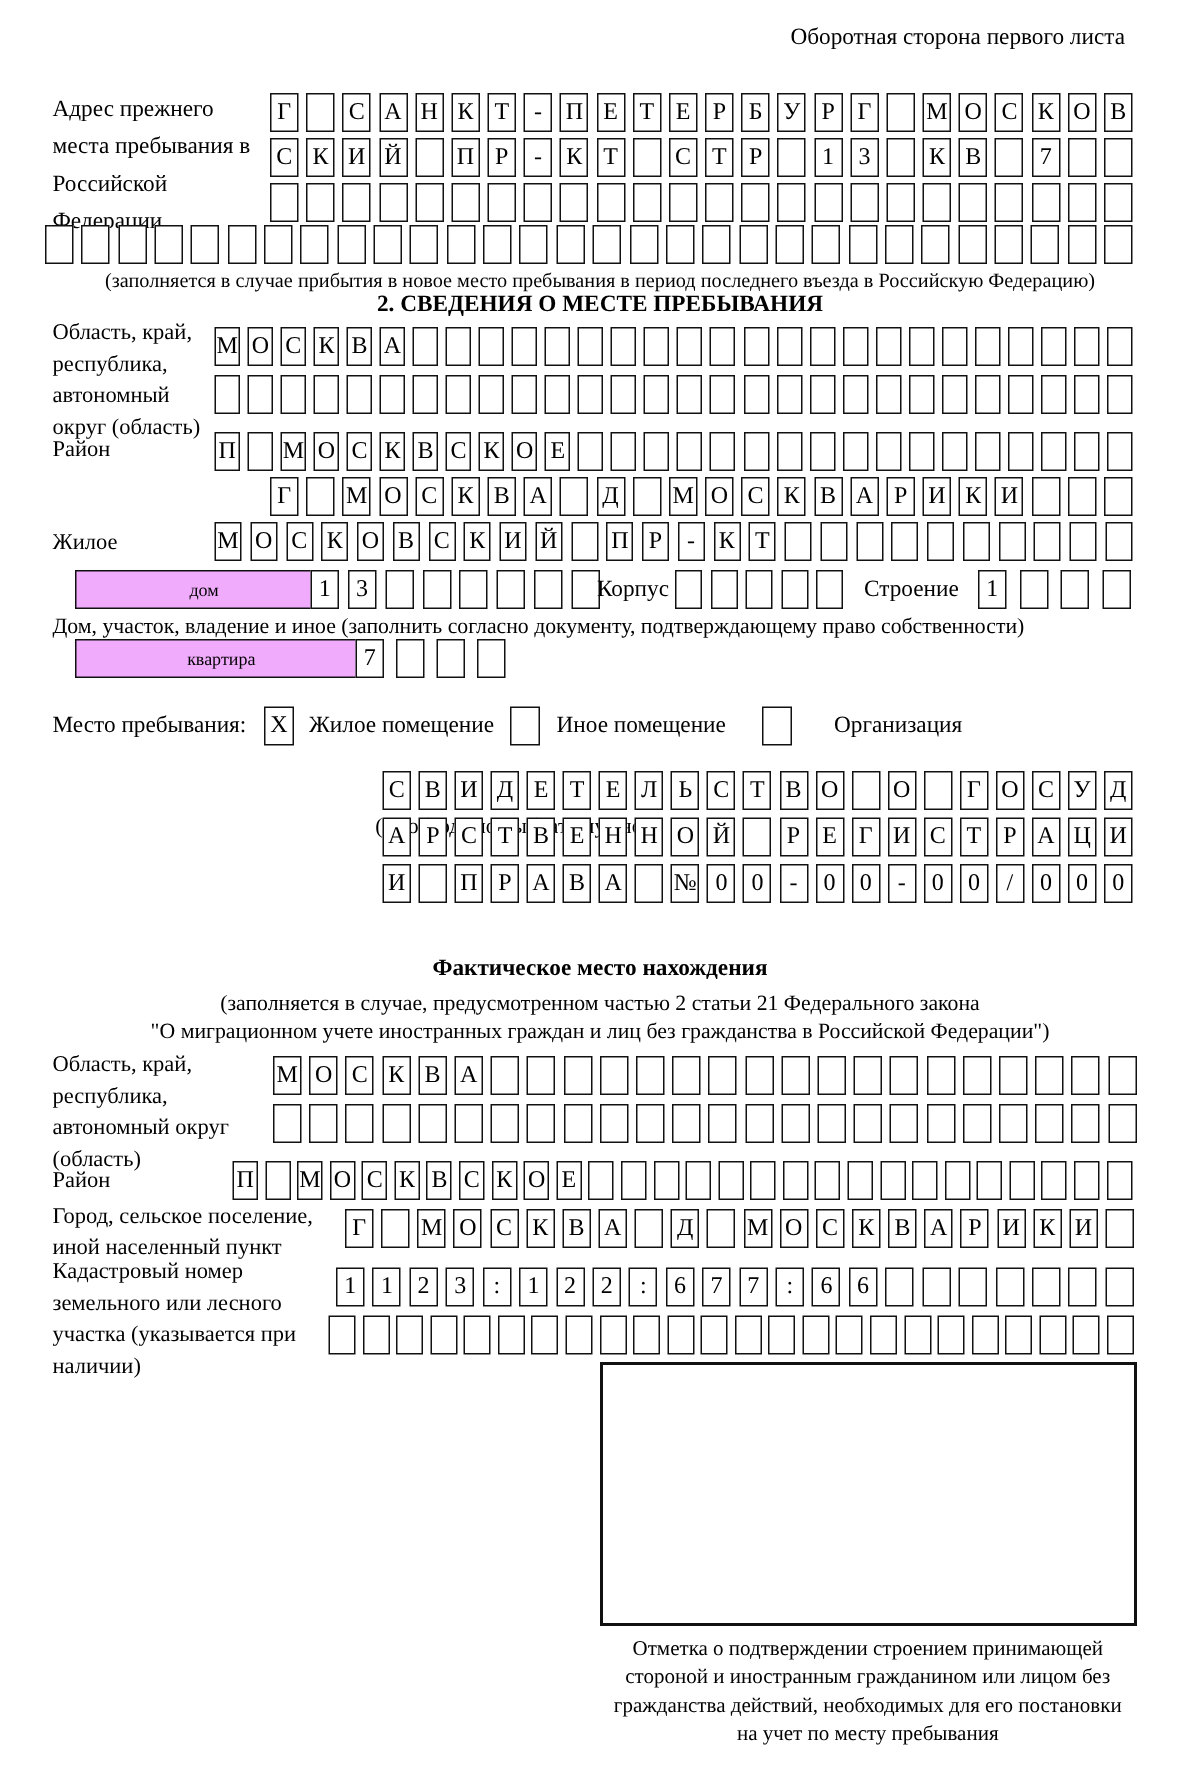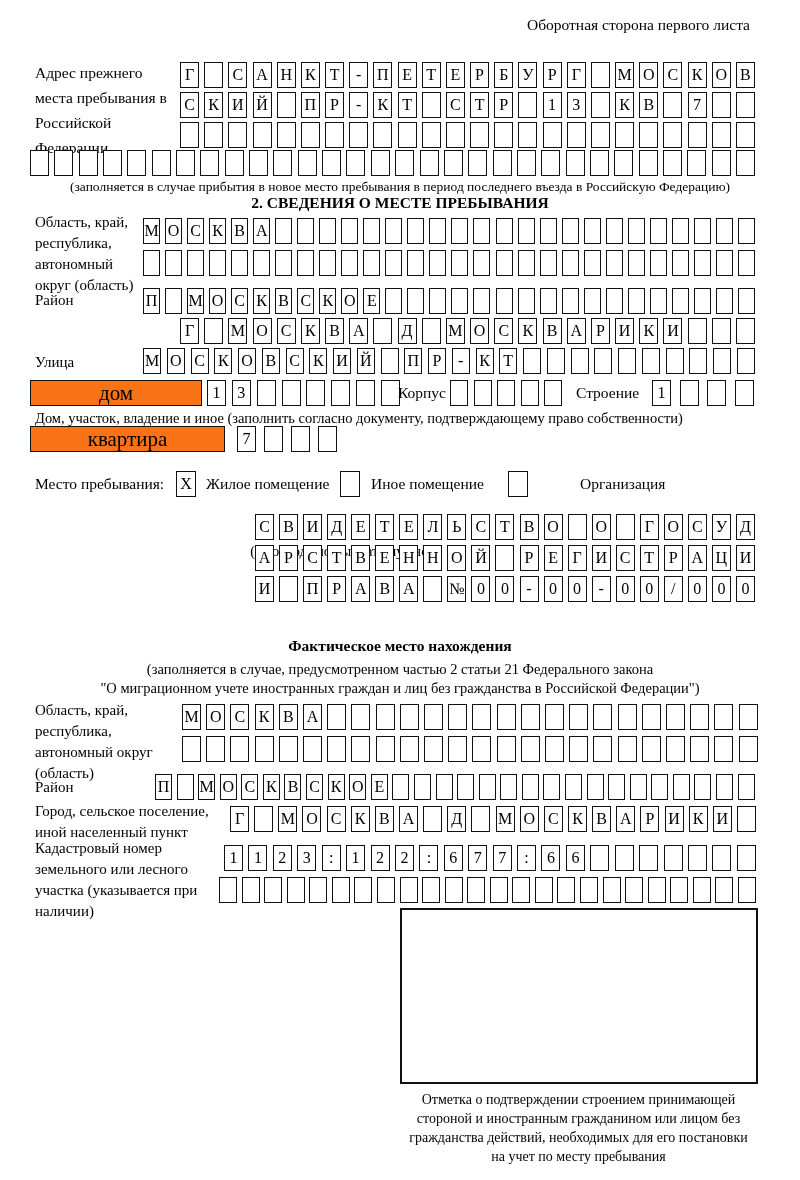--- a/index.html
+++ b/index.html
@@ -18,22 +18,22 @@
   .cellrow { display:flex; justify-content:space-between; }
   .cell {
     box-sizing:border-box; height:26px; border:1.7px solid #111; background:#fff;
     display:flex; align-items:center; justify-content:center;
     font-size:16px; font-family:"Liberation Serif","DejaVu Serif",serif;
   }
   .w19 .cell { width:19px; }
   .w18 .cell { width:18px; }
   .w17 .cell { width:17px; }
   .widebox {
-    box-sizing:border-box; height:26px; border:1.7px solid #111; background:#f97316;
-    display:flex; align-items:center; justify-content:center; font-size:21px;
+    box-sizing:border-box; height:26px; border:1.7px solid #111; background:#f0abfc;
+    display:flex; align-items:center; justify-content:center; font-size:12px;margin-left:20px;
   }
   .checkbox {
     box-sizing:border-box; width:20px; height:26px; border:1.7px solid #111; background:#fff;
     display:flex; align-items:center; justify-content:center; font-size:16px;
   }
   .inline-lbl { font-size:15.5px; line-height:26px; white-space:nowrap; }
   .stampbox { box-sizing:border-box; border:2px solid #111; background:#fff; }
   .stampnote { font-size:14px; line-height:19px; text-align:center; }
 </style>
 </head>
@@ -272,21 +272,21 @@
       <span class="cell">А</span>
       <span class="cell">Р</span>
       <span class="cell">И</span>
       <span class="cell">К</span>
       <span class="cell">И</span>
       <span class="cell"></span>
       <span class="cell"></span>
       <span class="cell"></span>
     </div>
 
-  <div class="abs lbl" style="left:35px; top:352px;">Улица</div>
+  <div class="abs lbl" style="left:35px; top:352px;">Жилое</div>
   <div class="abs cellrow w18" style="left:143px; top:348px; width:612px;">
       <span class="cell">М</span>
       <span class="cell">О</span>
       <span class="cell">С</span>
       <span class="cell">К</span>
       <span class="cell">О</span>
       <span class="cell">В</span>
       <span class="cell">С</span>
       <span class="cell">К</span>
       <span class="cell">И</span>
@@ -344,21 +344,21 @@
       <span class="cell"></span>
       <span class="cell"></span>
     </div>
 
   <div class="abs inline-lbl" style="left:35px; top:471px;">Место пребывания:</div>
   <div class="abs checkbox" style="left:176px; top:471px;">X</div>
   <div class="abs inline-lbl" style="left:206px; top:471px;">Жилое помещение</div>
   <div class="abs checkbox" style="left:340px; top:471px;"></div>
   <div class="abs inline-lbl" style="left:371px; top:471px;">Иное помещение</div>
   <div class="abs checkbox" style="left:508px; top:471px;"></div>
-  <div class="abs inline-lbl" style="left:556px; top:471px;margin-left:24px;">Организация</div>
+  <div class="abs inline-lbl" style="left:556px; top:471px;">Организация</div>
   <div class="abs note-w" style="left:195px; top:499px; width:300px; text-align:center;margin-top:44px;">(Необходимо выбрать нужное)</div>
 
   <div class="abs cellrow w19" style="left:255px; top:514px; width:500px;">
       <span class="cell">С</span>
       <span class="cell">В</span>
       <span class="cell">И</span>
       <span class="cell">Д</span>
       <span class="cell">Е</span>
       <span class="cell">Т</span>
       <span class="cell">Е</span>

